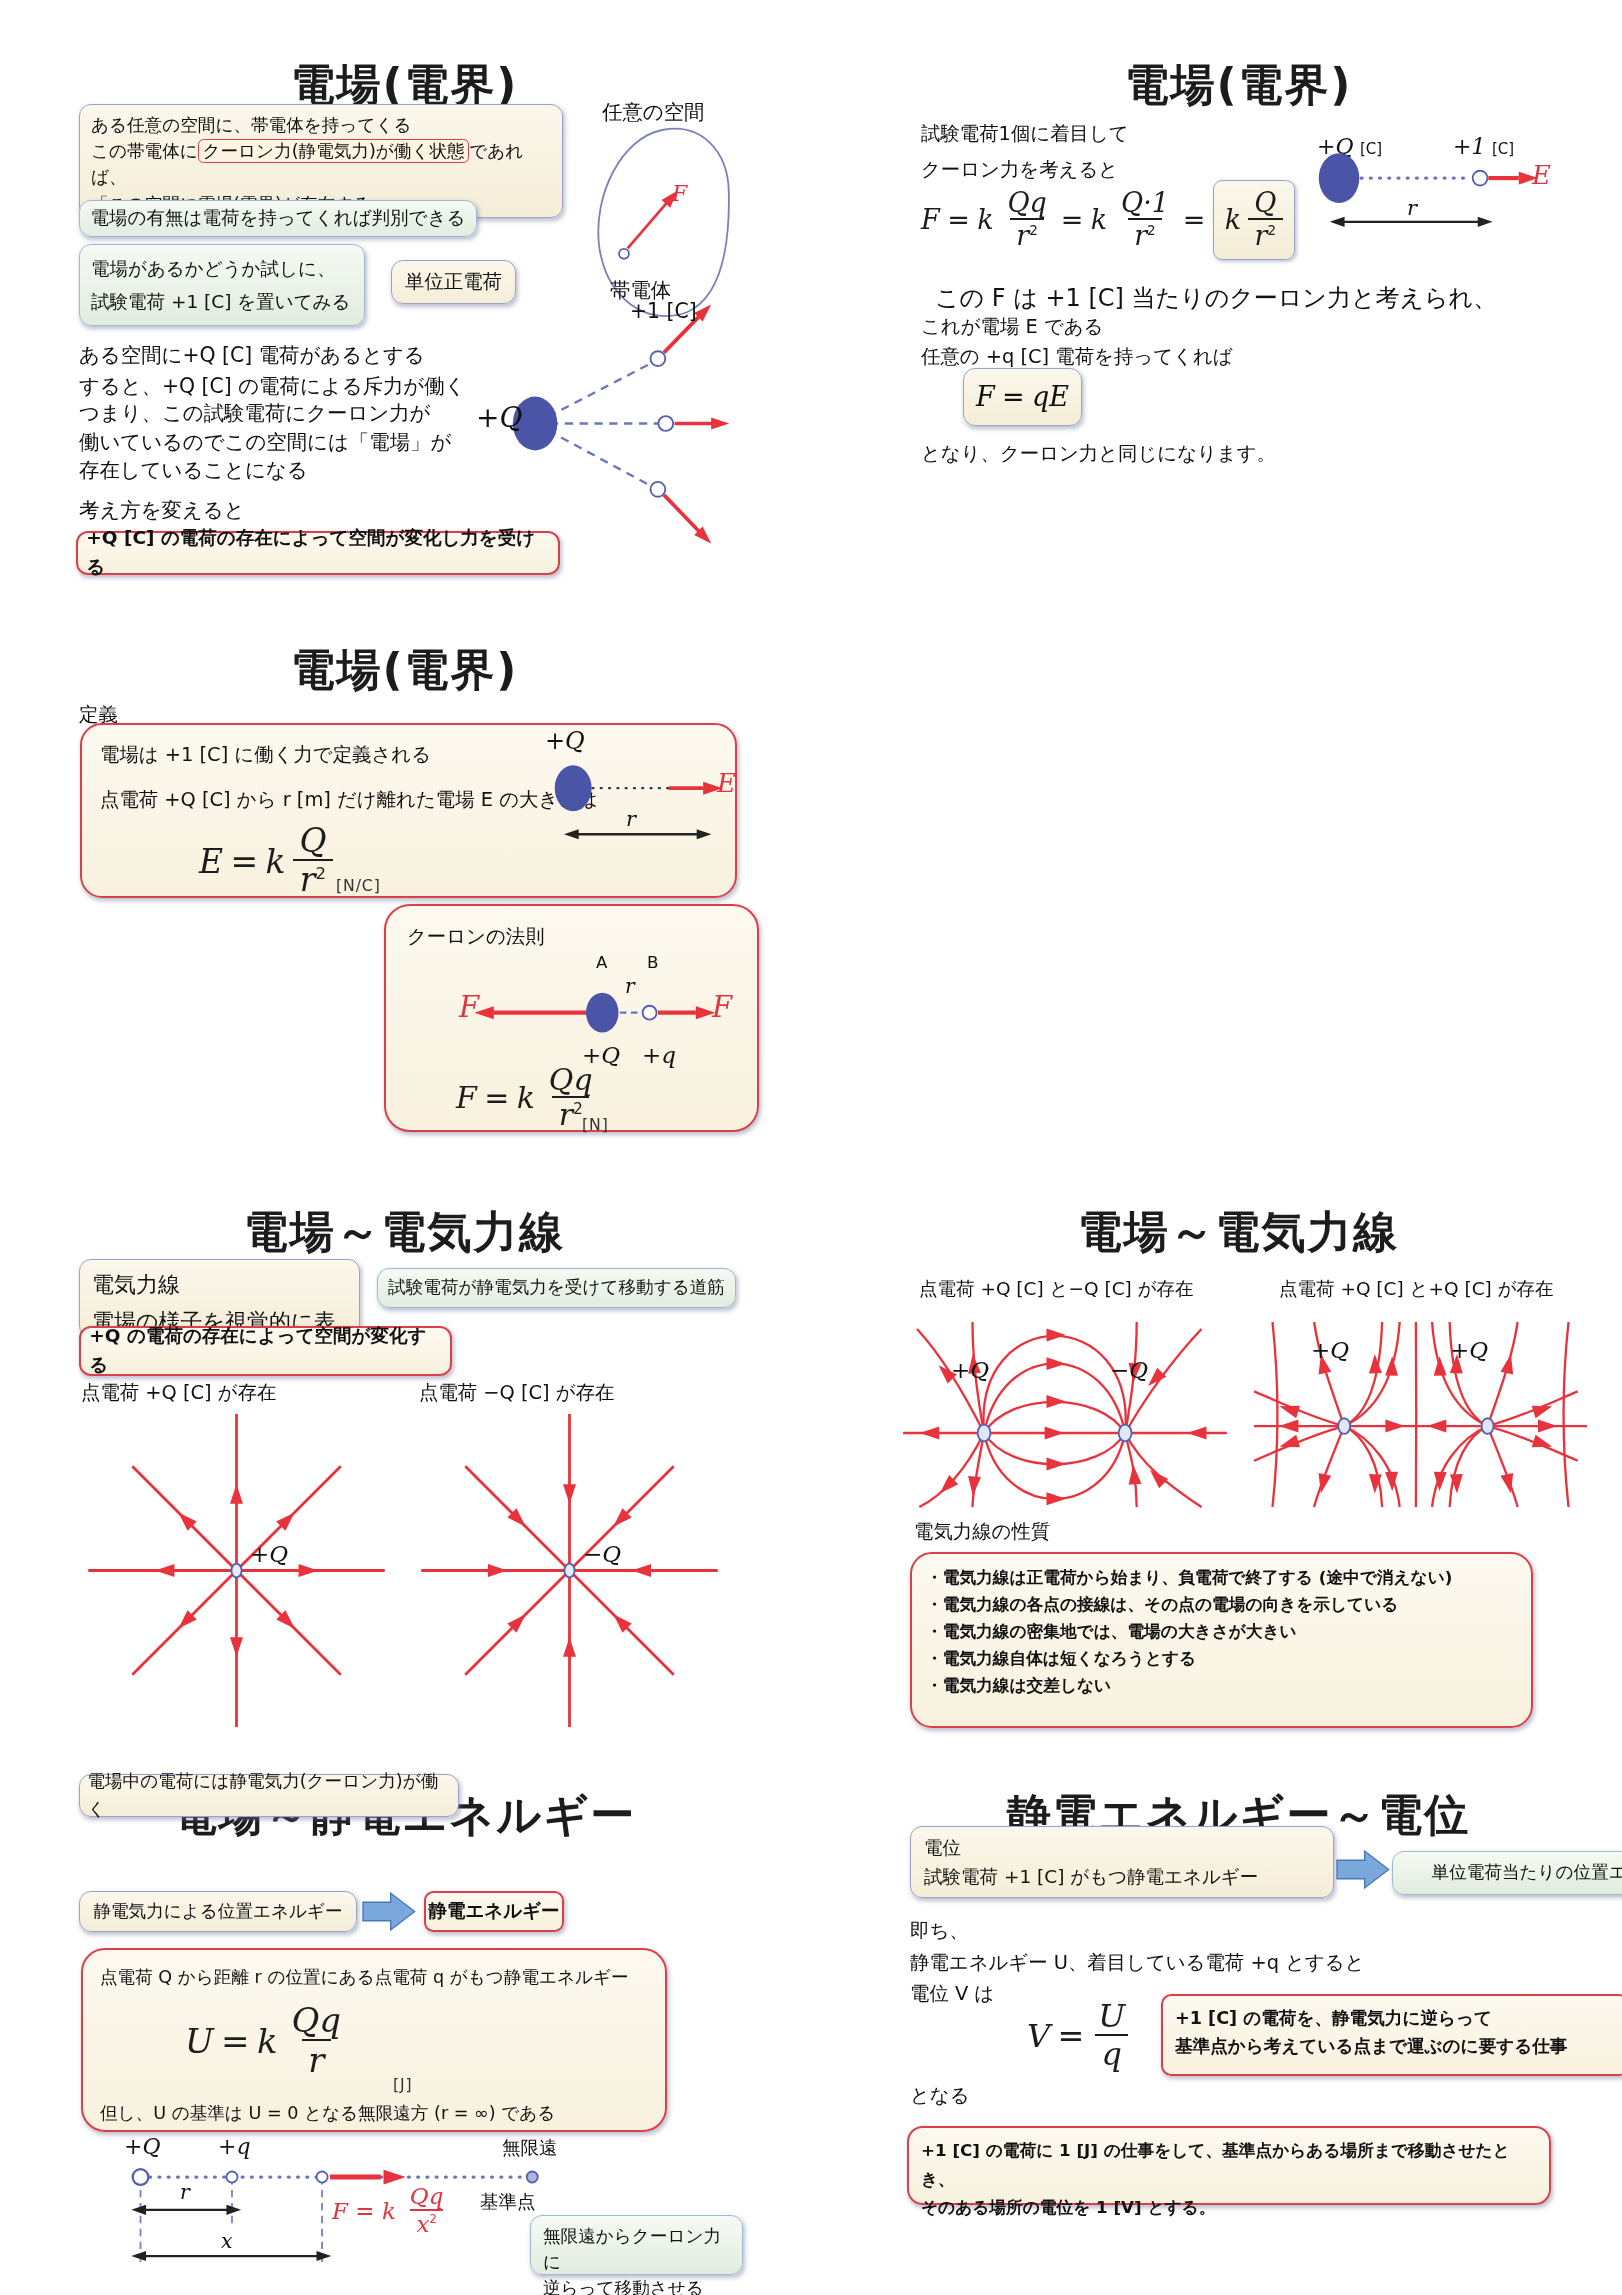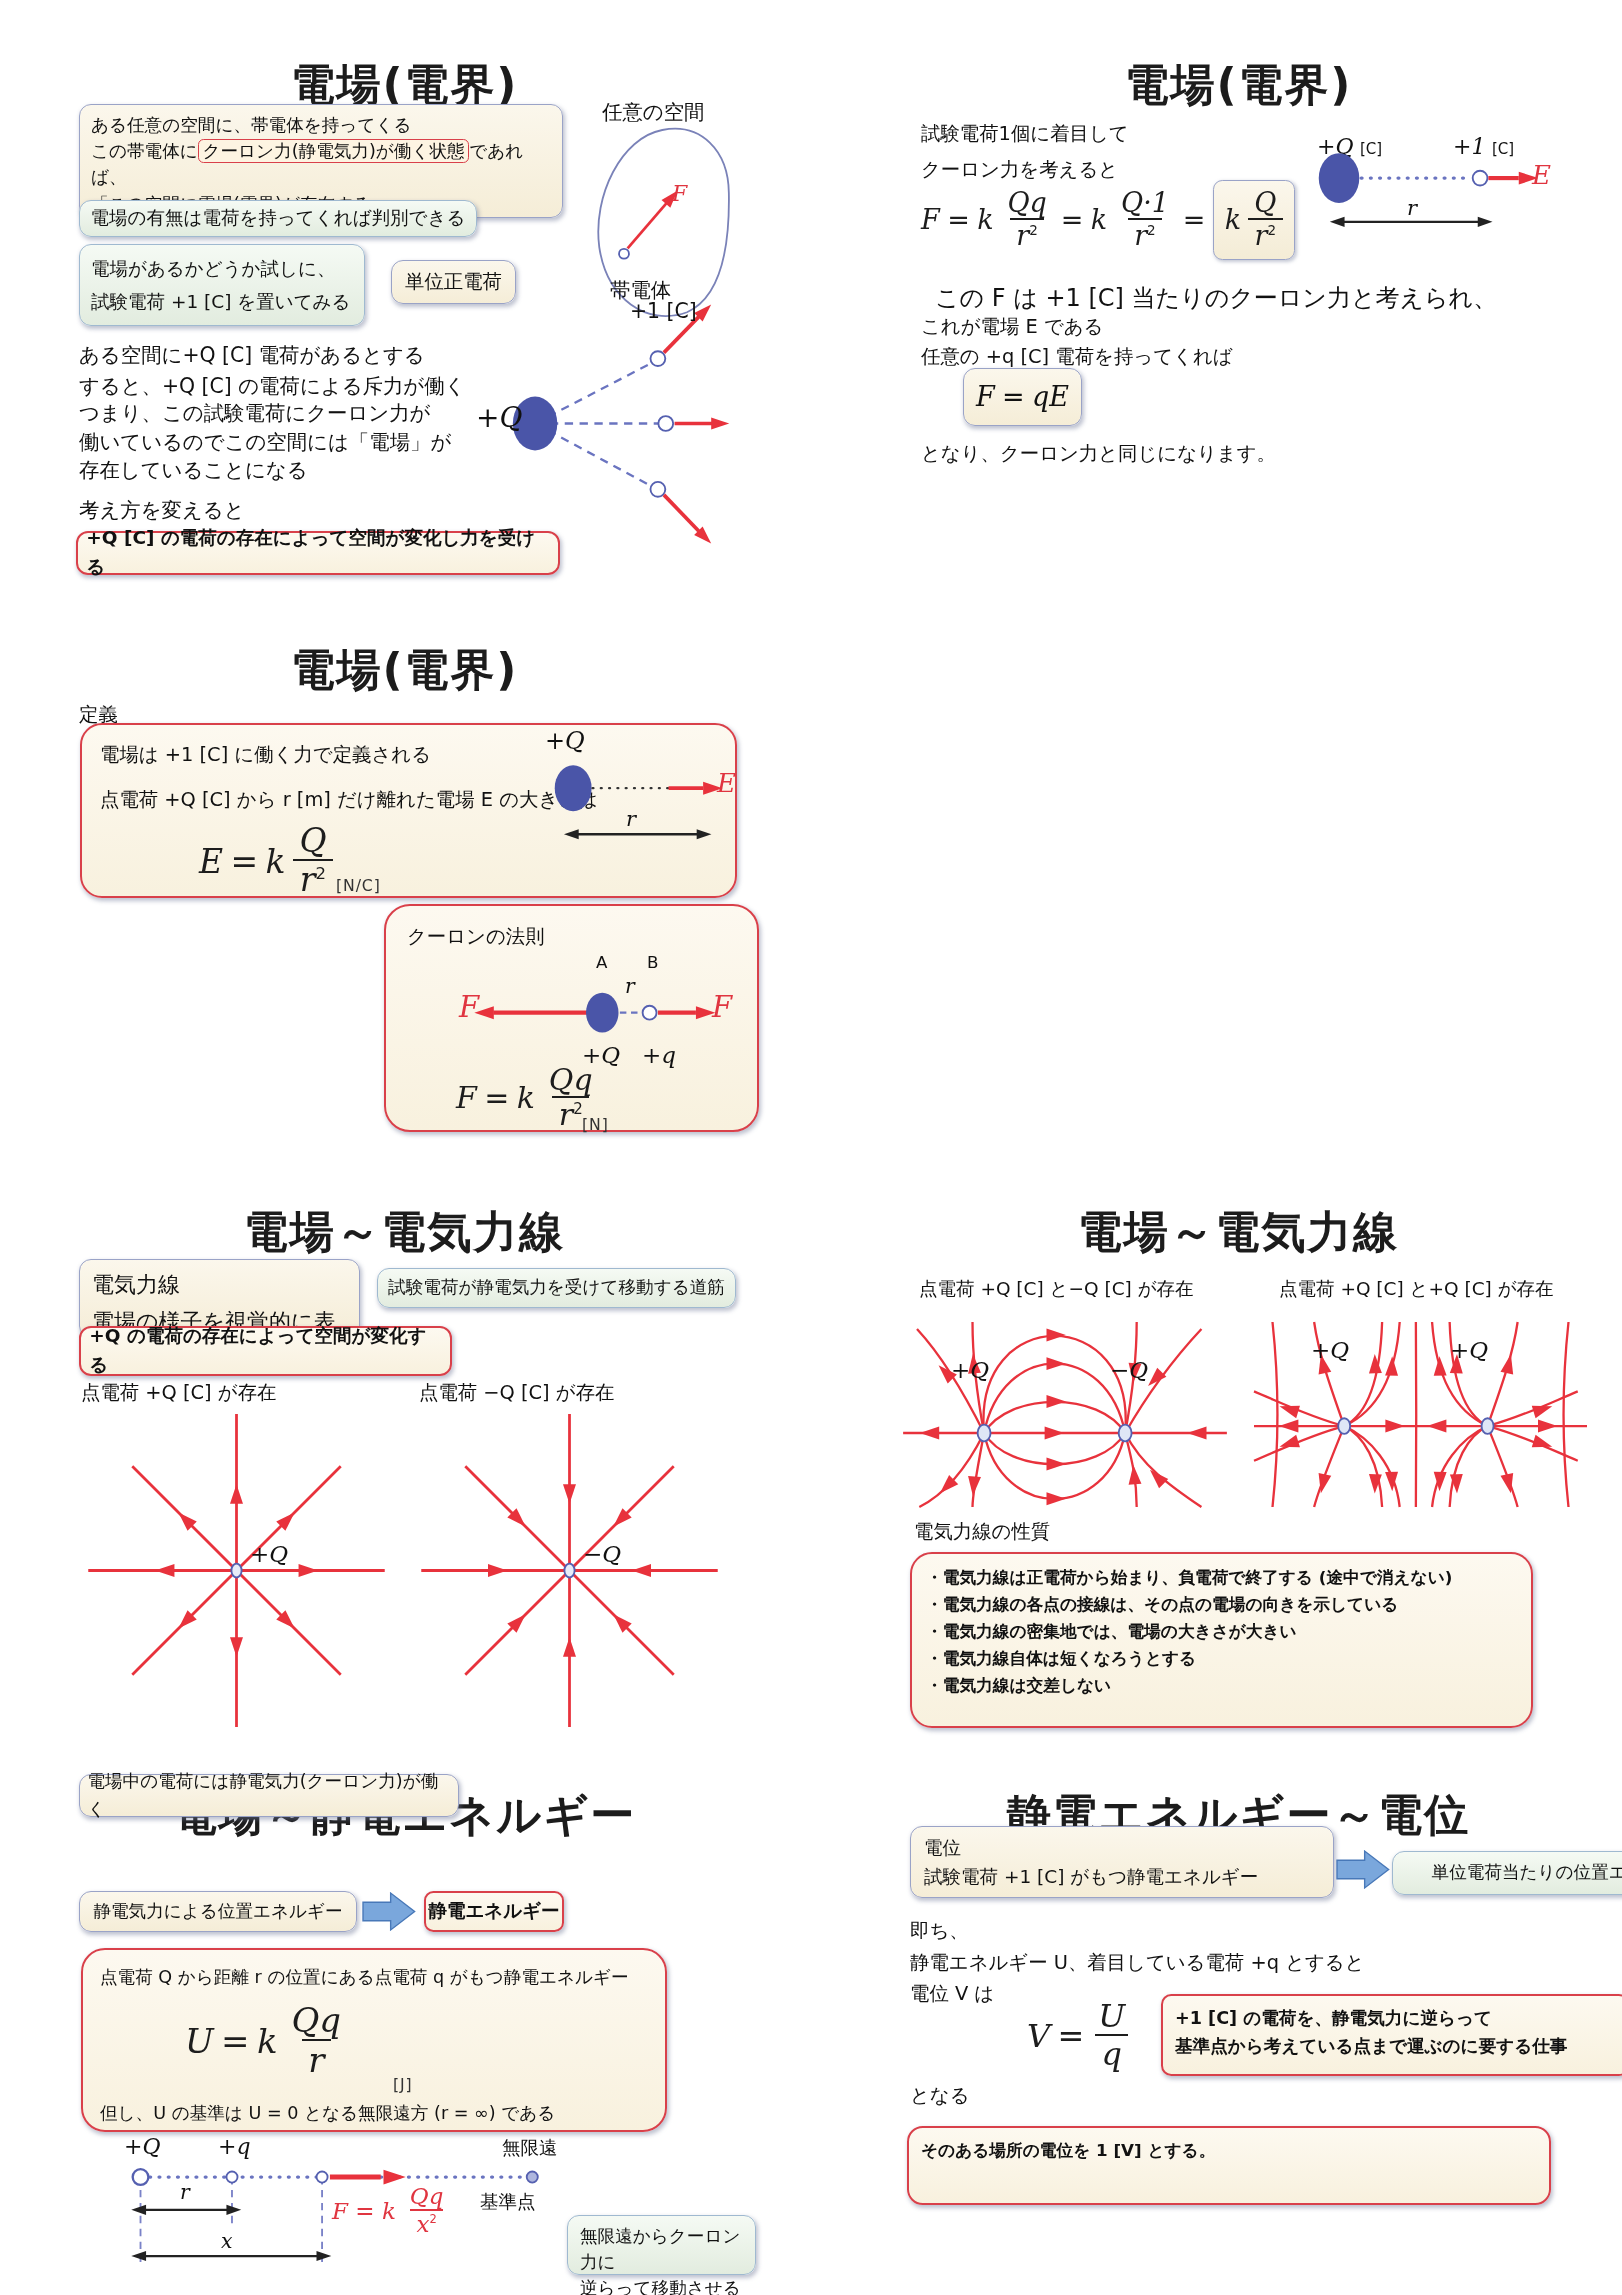--- a/index.html
+++ b/index.html
@@ -457,21 +457,21 @@
   <span class="math">k</span>
   <span class="fr">
       <span class="nu math">Qq</span>
       <span class="de"><span class="math">x</span><sup>2</sup></span>
     </span>
 </div>
 <span class="txt" style="left:480px;top:2189px;font-size:18.5px">基準点</span>
 <span class="txt math" style="left:180px;top:2180px;font-size:20.4px">r</span>
 <span class="txt math" style="left:221px;top:2229px;font-size:20.4px">x</span>
 
-<div class="bx green" style="left:567px;top:2215px;width:189px;height:60px">
+<div class="bx green" style="left:530px;top:2215px;width:213px;height:60px">
   <div class="inner" style="font-size:17.6px;line-height:1.5;padding:6.5px 12px">
     <div>無限遠からクーロン力に</div>
     <div>逆らって移動させる</div>
   </div>
 </div>
 
 <div class="title" style="left:903px;top:1786px;width:671px">静電エネルギー～電位</div>
 
 <div class="bx cream" style="left:910px;top:1826px;width:424px;height:72px">
   <div class="inner" style="font-size:18.5px;line-height:1.55;padding:7.4px 13px">
@@ -504,16 +504,17 @@
 <div class="bx redbx" style="left:1161px;top:1994px;width:468px;height:82px;border-radius:10.2px">
   <div class="inner" style="font-size:17.6px;line-height:1.6;padding:8.3px 12px">
     <div>+1 [C] の電荷を、静電気力に逆らって</div>
     <div>基準点から考えている点まで運ぶのに要する仕事</div>
   </div>
 </div>
 <span class="txt" style="left:910px;top:2082px;font-size:19.4px">となる</span>
 
 <div class="bx redbx" style="left:907px;top:2126px;width:644px;height:79px;border-radius:15.7px">
   <div class="inner" style="font-size:16.7px;line-height:1.7;padding:8.3px 12px">
+    <div>+1 [C] の電荷に 1 [J] の仕事をして、基準点からある場所まで移動させたとき、</div>
     <div>そのある場所の電位を 1 [V] とする。</div>
   </div>
 </div>
 
 
 </body></html>

